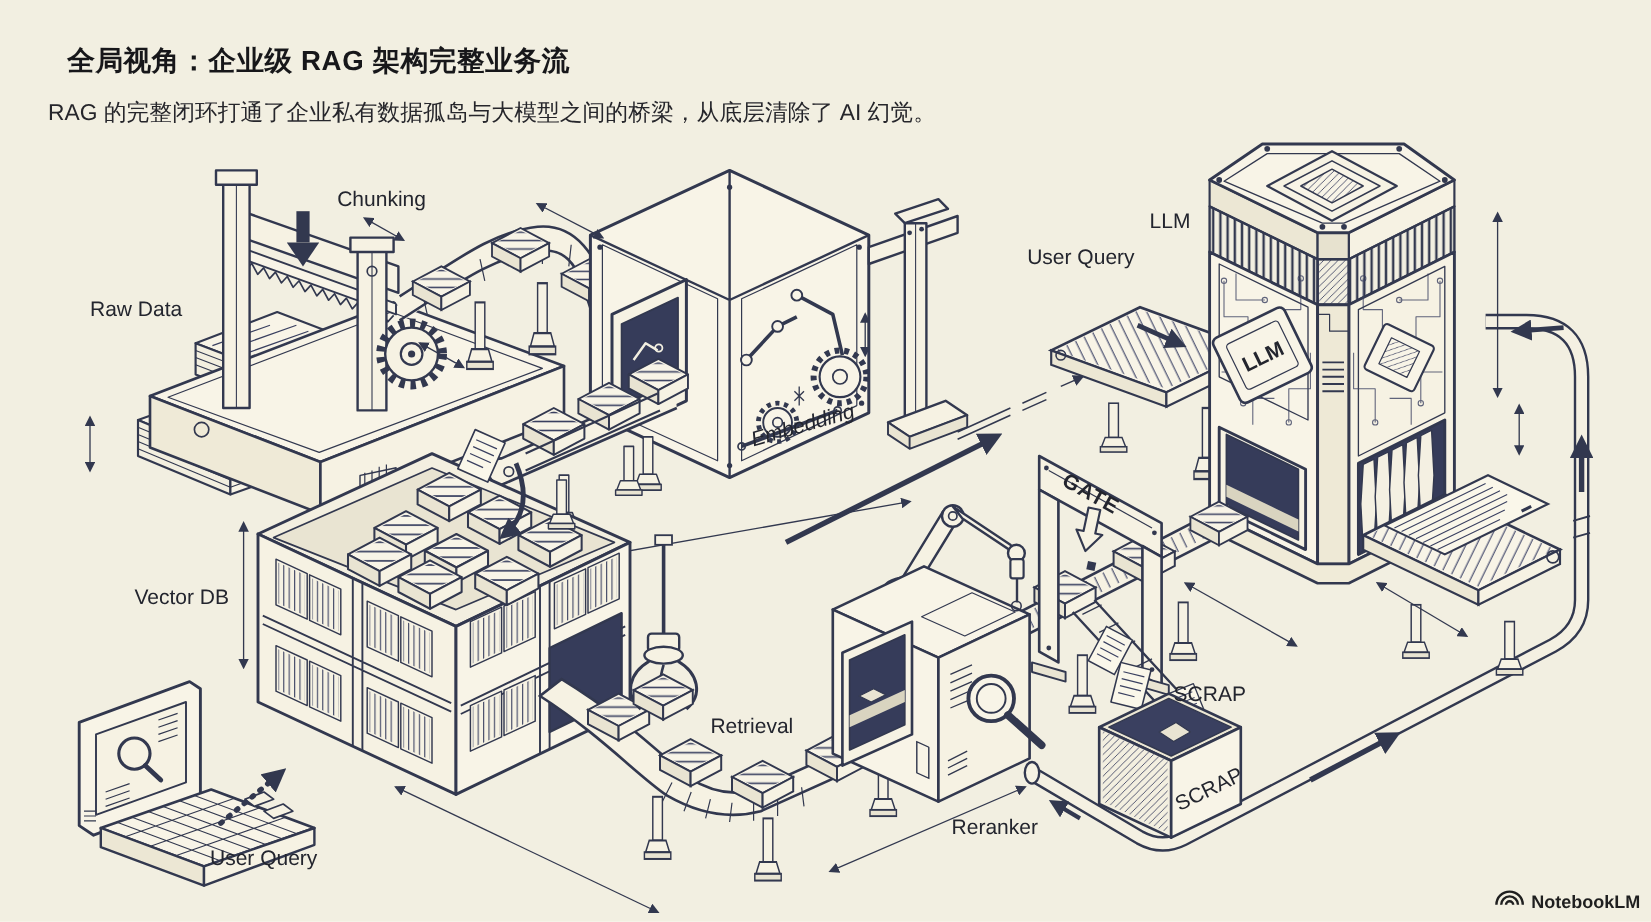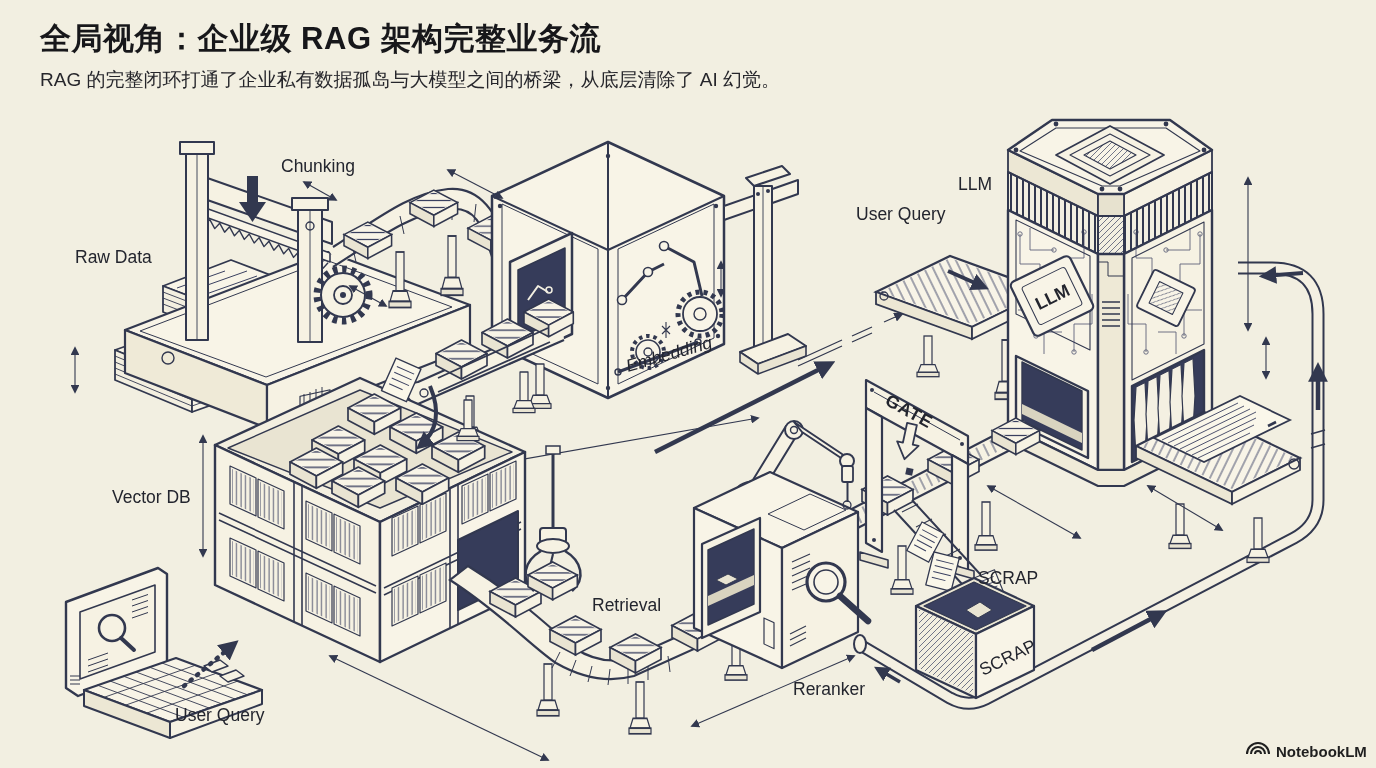--- a/index.html
+++ b/index.html
@@ -1,20 +1,20 @@
 <!DOCTYPE html>
 <html><head>
 <meta charset="utf-8">
 <style>
   html,body{margin:0;padding:0;}
   body{width:1376px;height:768px;overflow:hidden;}
   .stage{position:relative;width:1376px;height:768px;background:#f2efe1;
          font-family:"Liberation Sans","DejaVu Sans",sans-serif;}
   .hdr{position:absolute;left:40px;top:20px;z-index:5;}
-  .hdr h1{margin:0;font-size:31px;line-height:1.25;font-weight:bold;color:#17171a;letter-spacing:.5px;}
+  .hdr h1{margin:16px;font-size:23px;line-height:1.25;font-weight:bold;color:#17171a;letter-spacing:.5px;}
   .hdr p{margin:8px 16px 0 0;font-size:19px;color:#26262b;}
   svg.scene{position:absolute;left:0;top:0;}
   svg text{font-family:"Liberation Sans","DejaVu Sans",sans-serif;}
   .lbl{font-size:17.5px;fill:#23252e;}
   .wm{font-size:15px;font-weight:bold;fill:#1f1f1f;}
 </style>
 </head>
 <body>
 
 <div class="stage">

